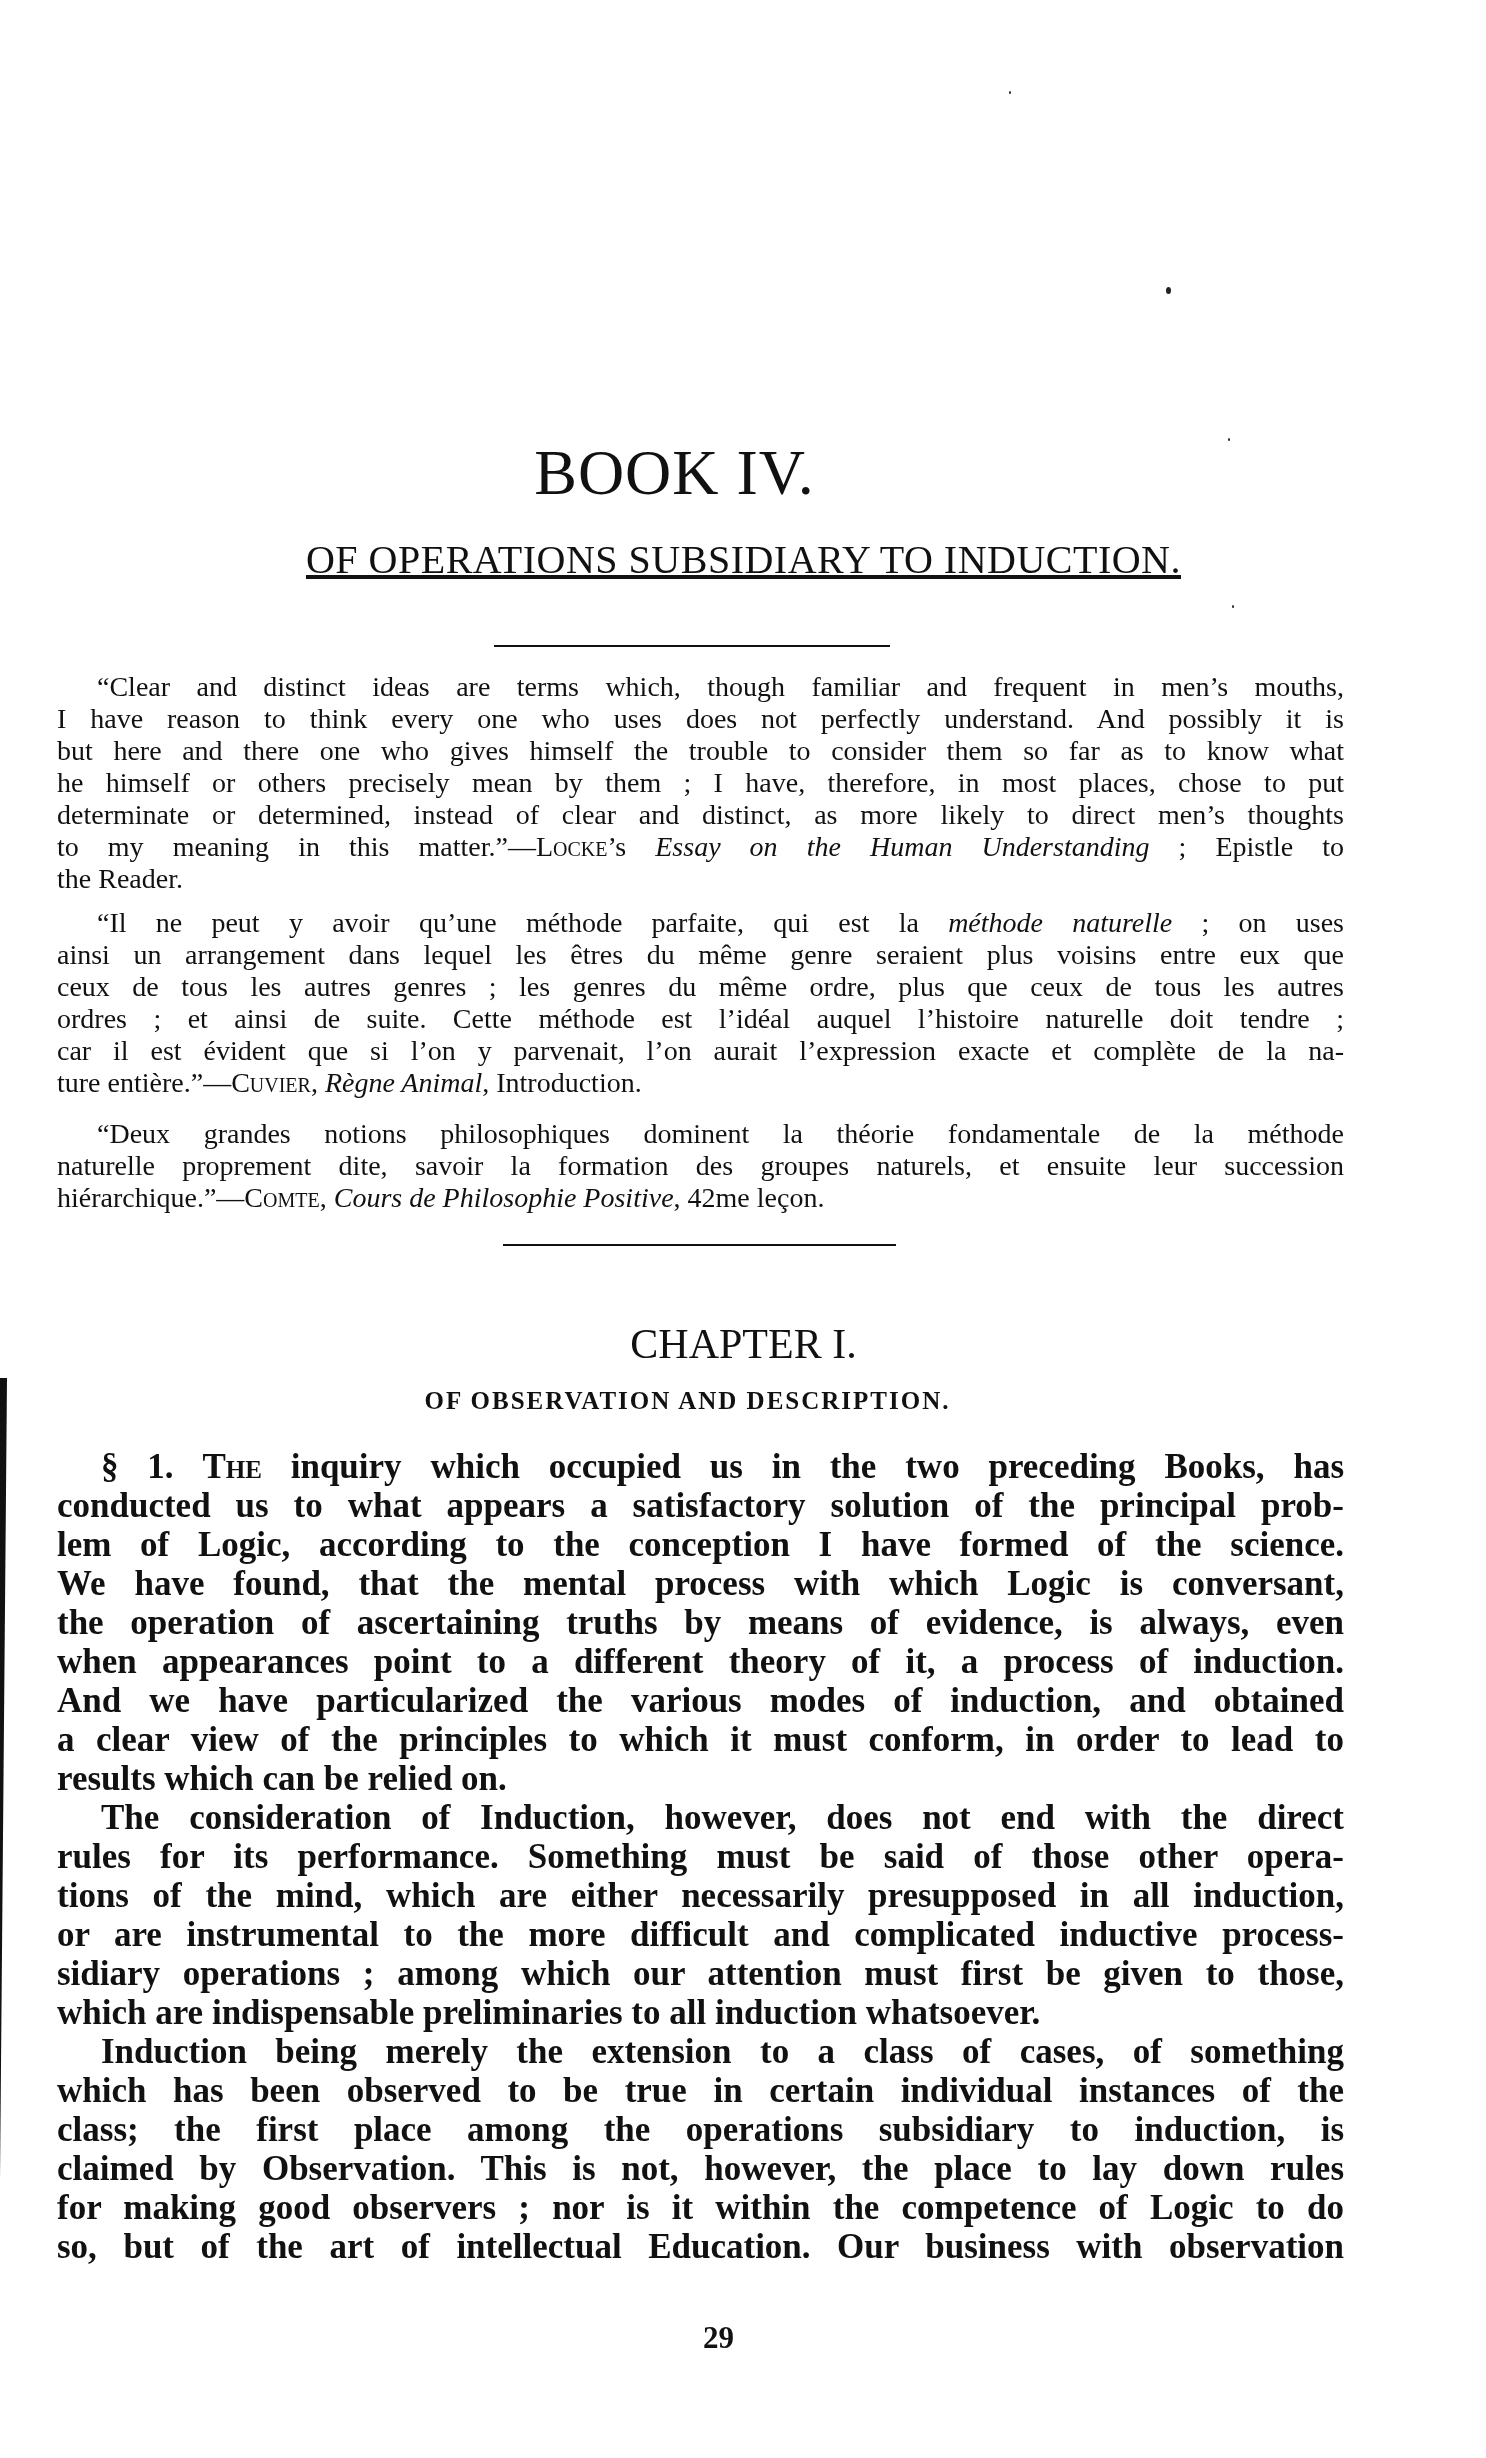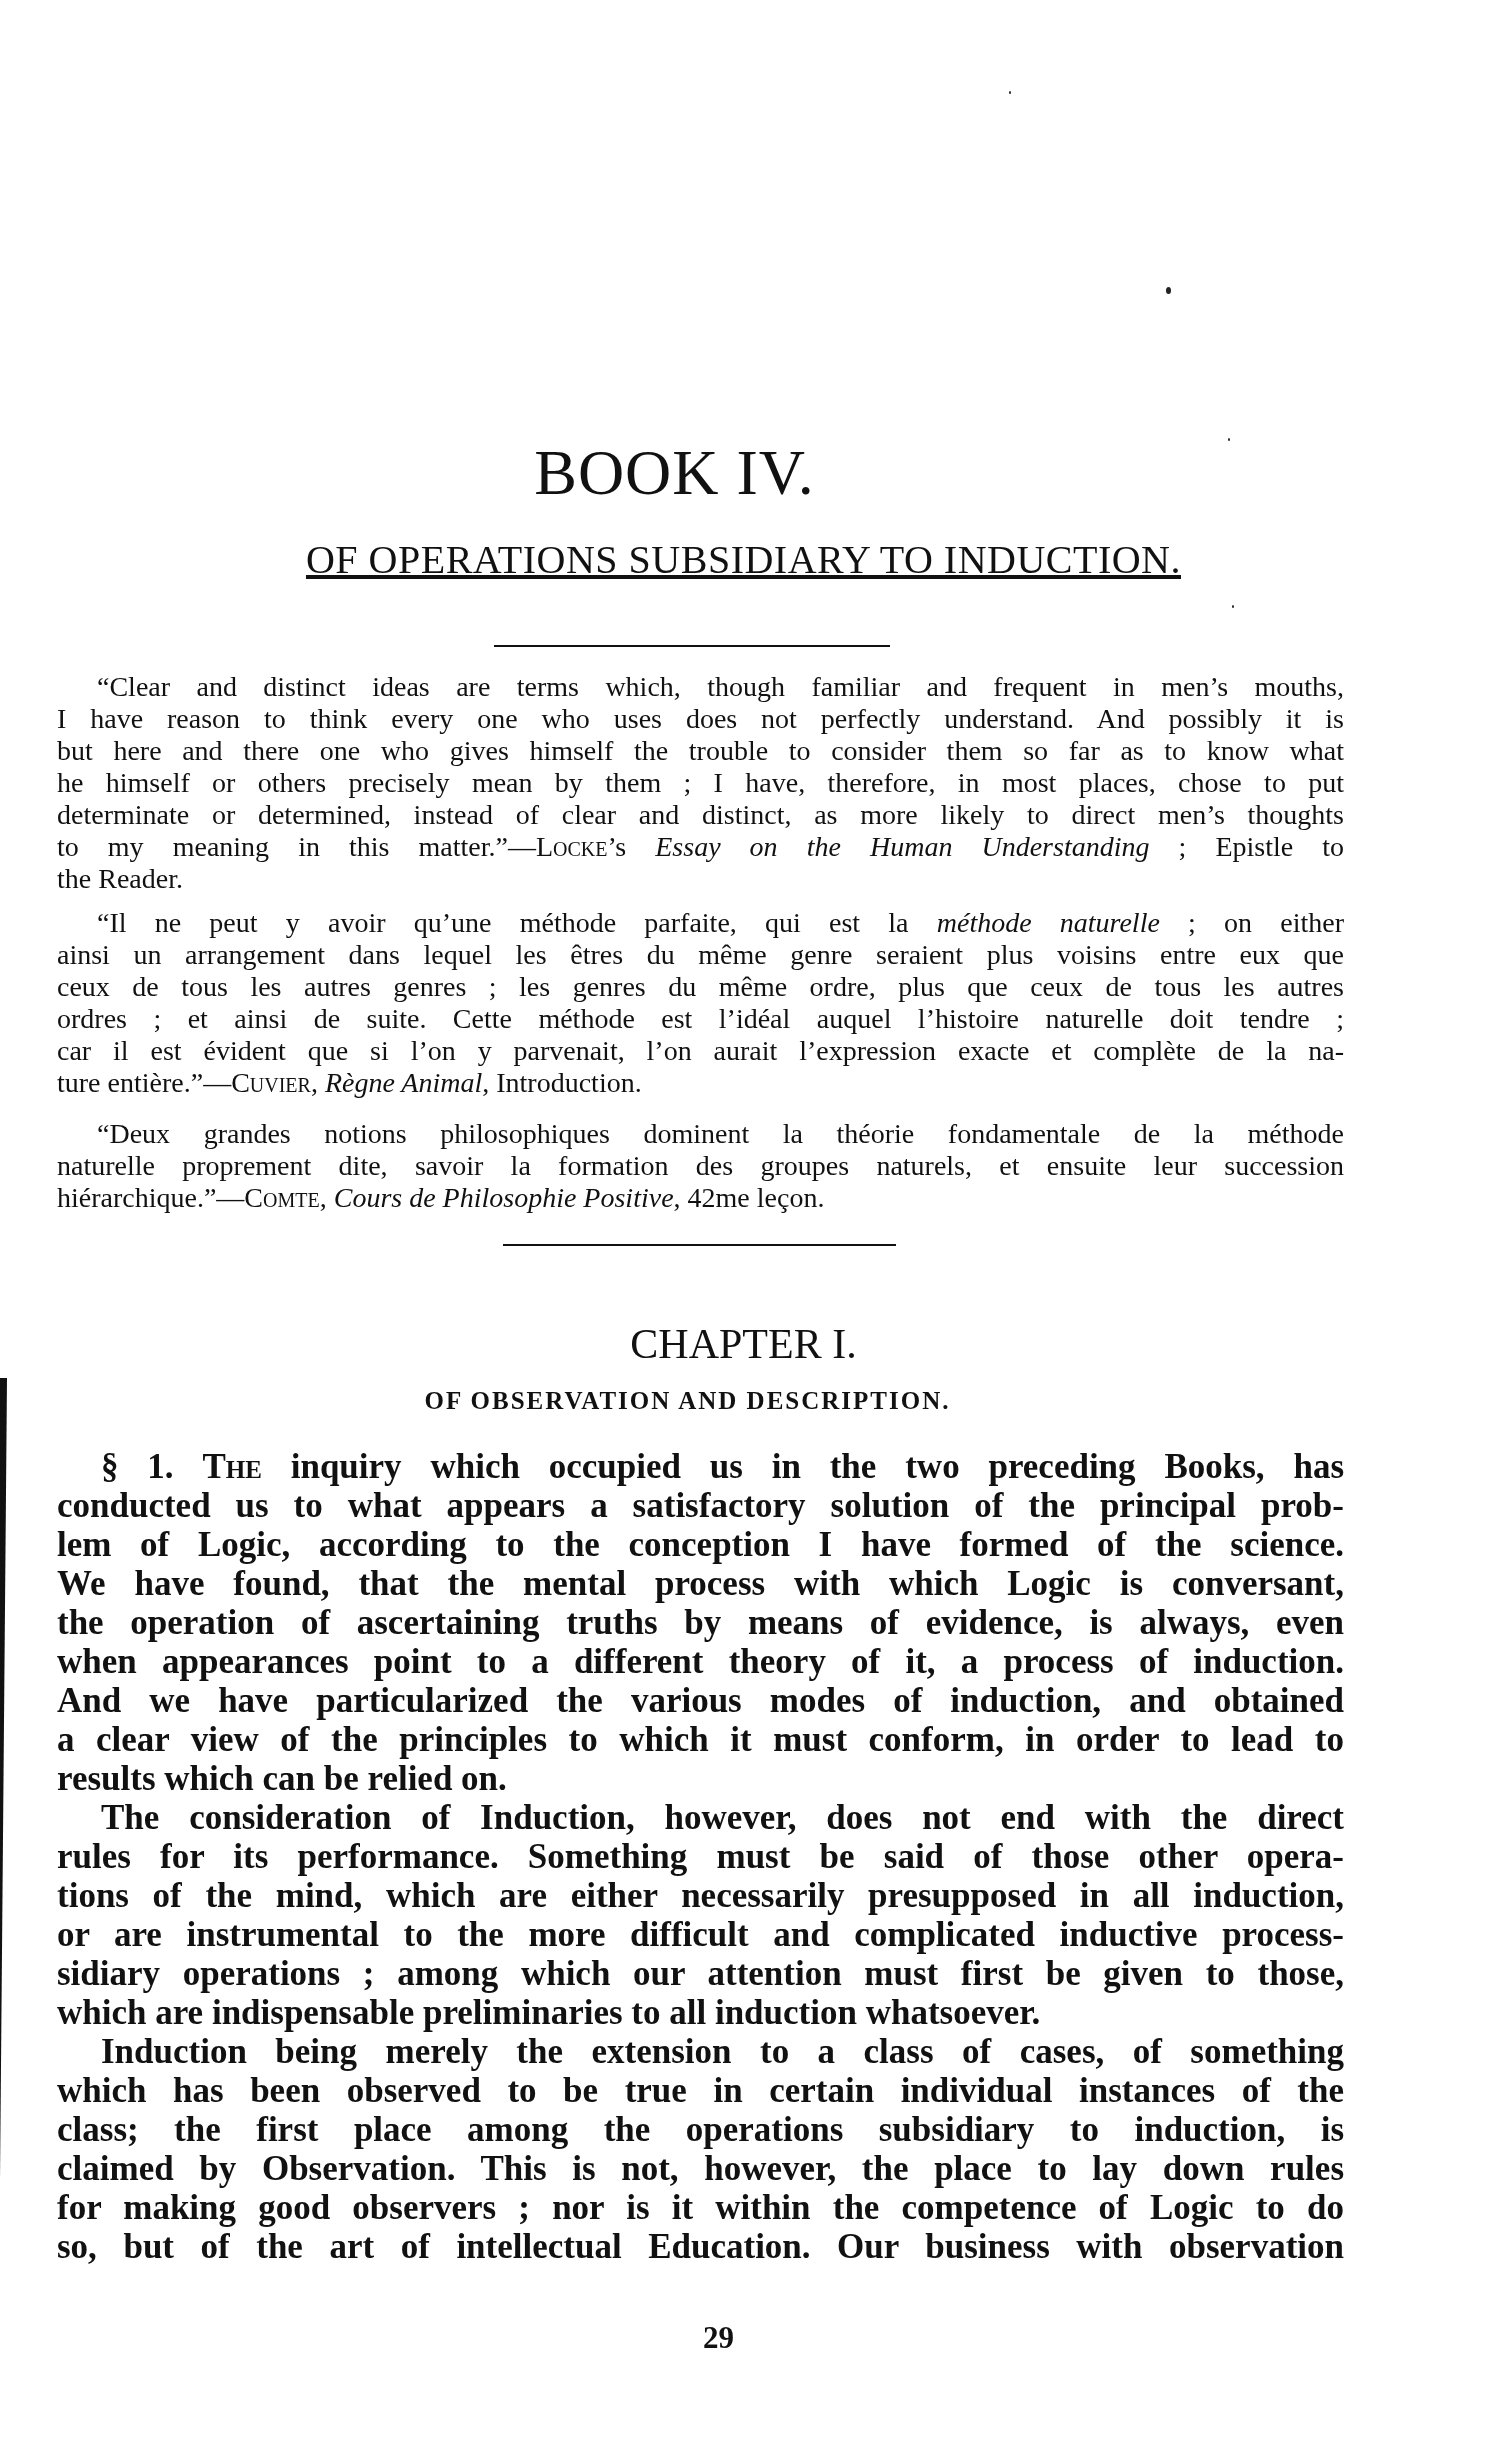--- a/index.html
+++ b/index.html
@@ -64,21 +64,21 @@
     <span class="line indent" style="display: block;">“Clear and distinct ideas are terms which, though familiar and frequent in men’s mouths,</span>
     <span class="line" style="display: block;">I have reason to think every one who uses does not perfectly understand.  And possibly it is</span>
     <span class="line" style="display: block;">but here and there one who gives himself the trouble to consider them so far as to know what</span>
     <span class="line" style="display: block;">he himself or others precisely mean by them ; I have, therefore, in most places, chose to put</span>
     <span class="line" style="display: block;">determinate or determined, instead of clear and distinct, as more likely to direct men’s thoughts</span>
     <span class="line" style="display: block;"><span>to my meaning in this matter.”—</span><span class="sc">Locke</span><span>’s </span><em>Essay on the Human Understanding</em><span> ; Epistle to</span></span>
     <span class="line last" style="display: block;">the Reader.</span>
   </div>
 
   <div class="epigraph ep-2">
-    <span class="line indent" style="display: block;"><span>“Il ne peut y avoir qu’une méthode parfaite, qui est la </span><em>méthode naturelle</em><span> ; on either</span></span>
+    <span class="line indent" style="display: block;"><span>“Il ne peut y avoir qu’une méthode parfaite, qui est la </span><em>méthode naturelle</em><span> ; on uses</span></span>
     <span class="line" style="display: block;">ainsi un arrangement dans lequel les êtres du même genre seraient plus voisins entre eux que</span>
     <span class="line" style="display: block;">ceux de tous les autres genres ; les genres du même ordre, plus que ceux de tous les autres</span>
     <span class="line" style="display: block;">ordres ; et ainsi de suite.  Cette méthode est l’idéal auquel l’histoire naturelle doit tendre ;</span>
     <span class="line" style="display: block;">car il est évident que si l’on y parvenait, l’on aurait l’expression exacte et complète de la na-</span>
     <span class="line last" style="display: block;"><span>ture entière.”—</span><span class="sc">Cuvier</span>, <em>Règne Animal</em><span>, Introduction.</span></span>
   </div>
 
   <div class="epigraph ep-3">
     <span class="line indent" style="display: block;">“Deux grandes notions philosophiques dominent la théorie fondamentale de la méthode</span>
     <span class="line" style="display: block;">naturelle proprement dite, savoir la formation des groupes naturels, et ensuite leur succession</span>

